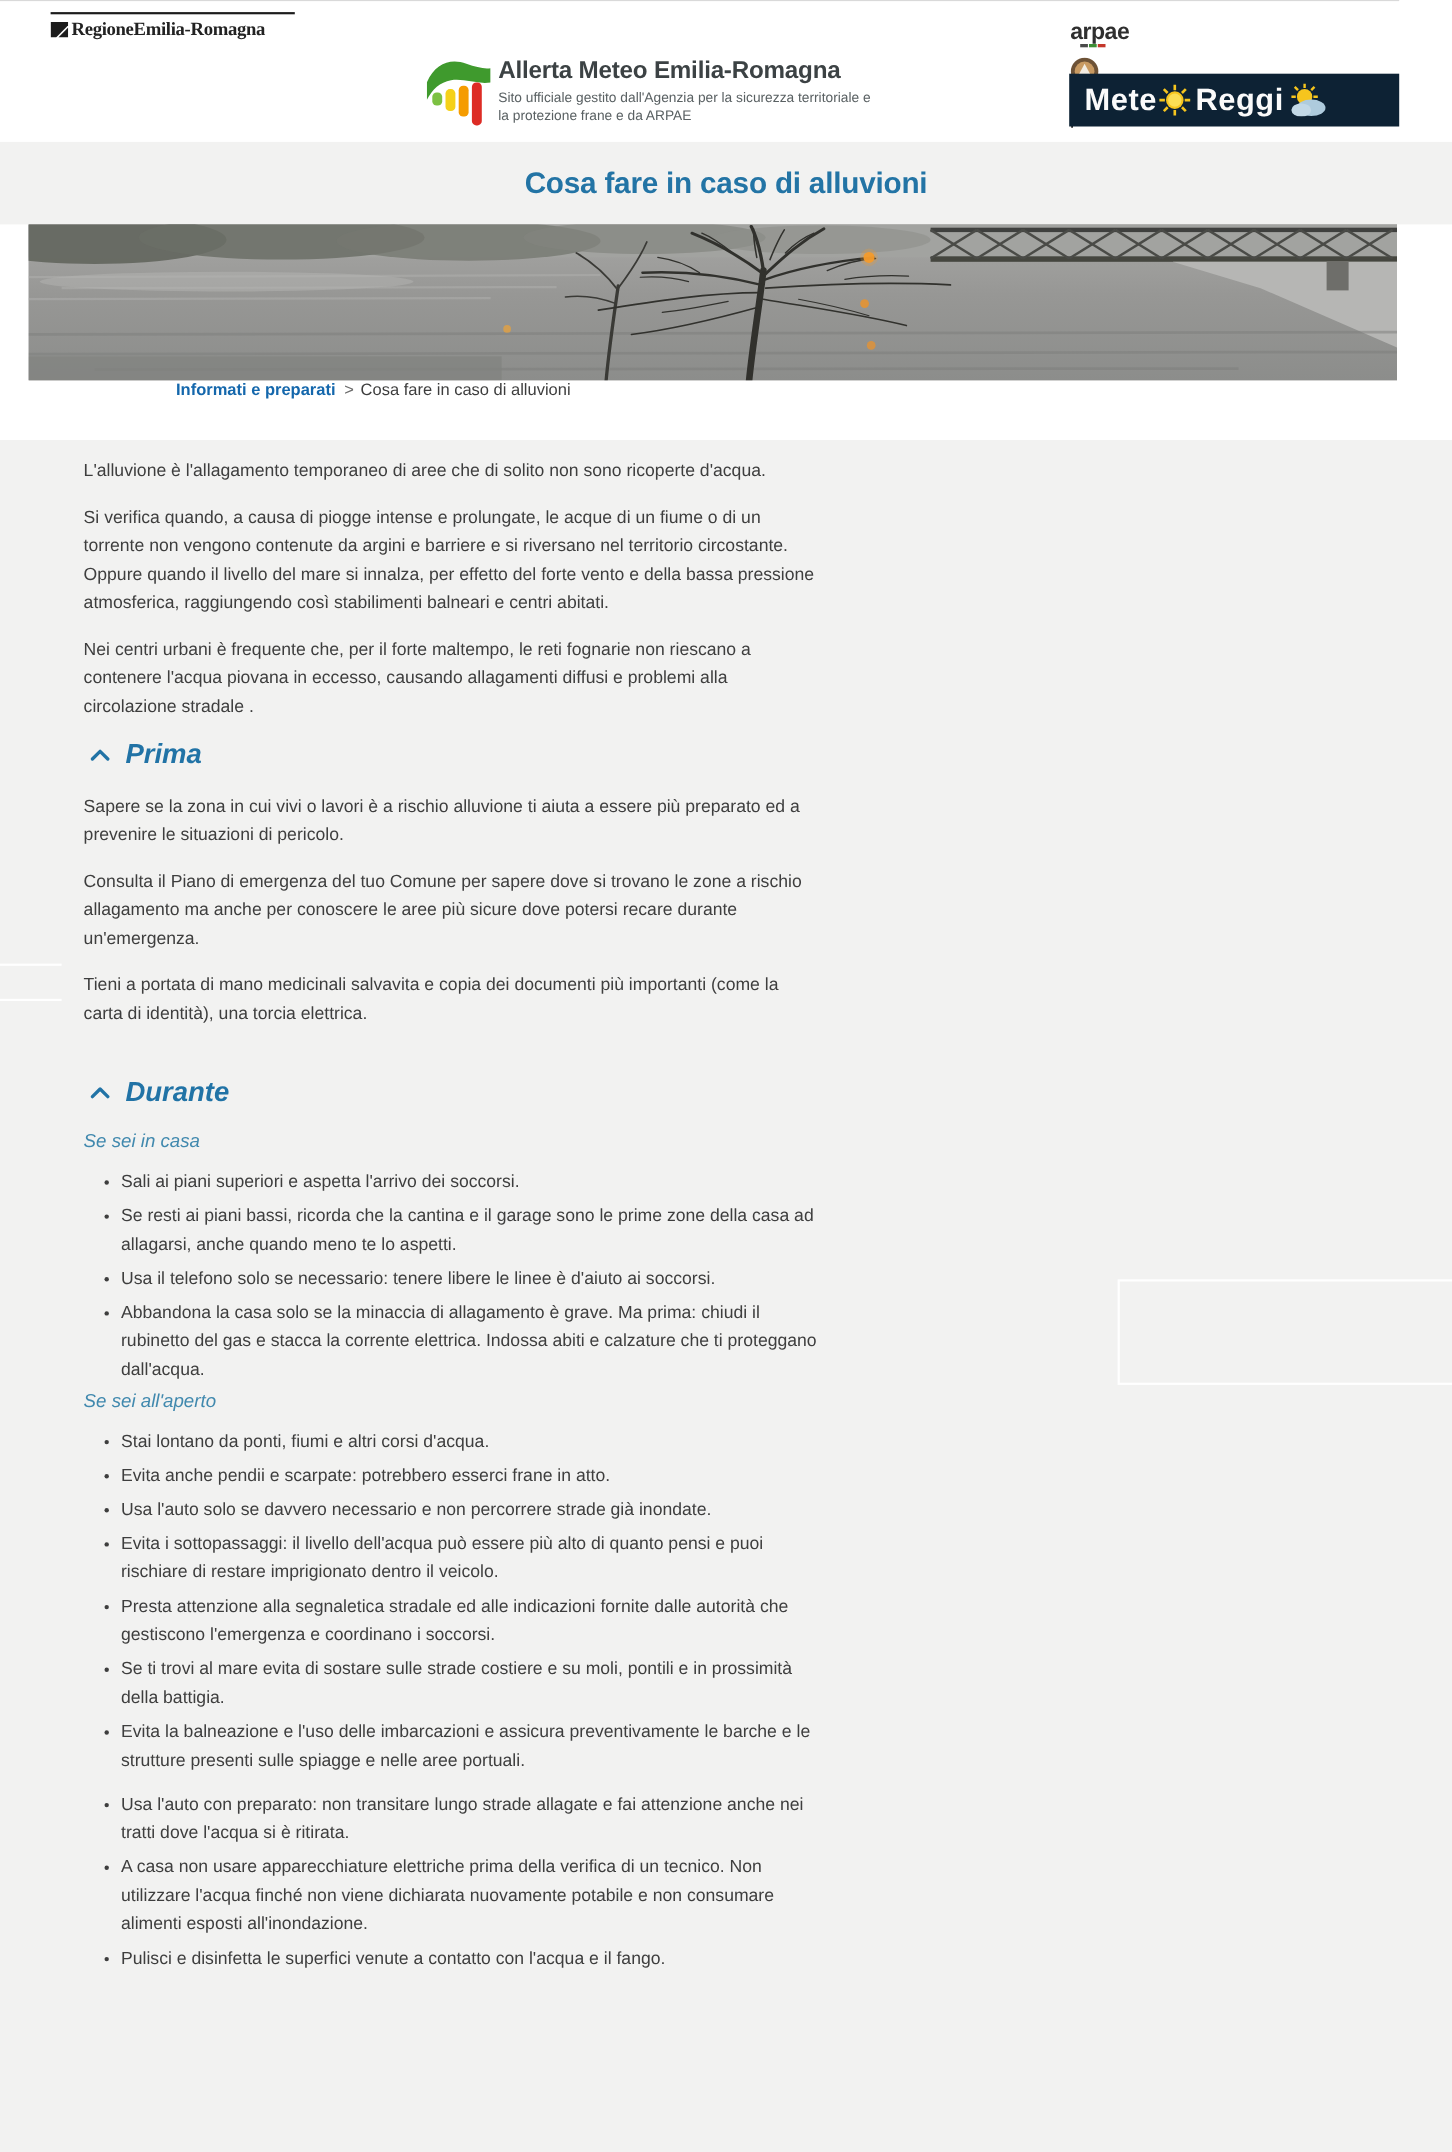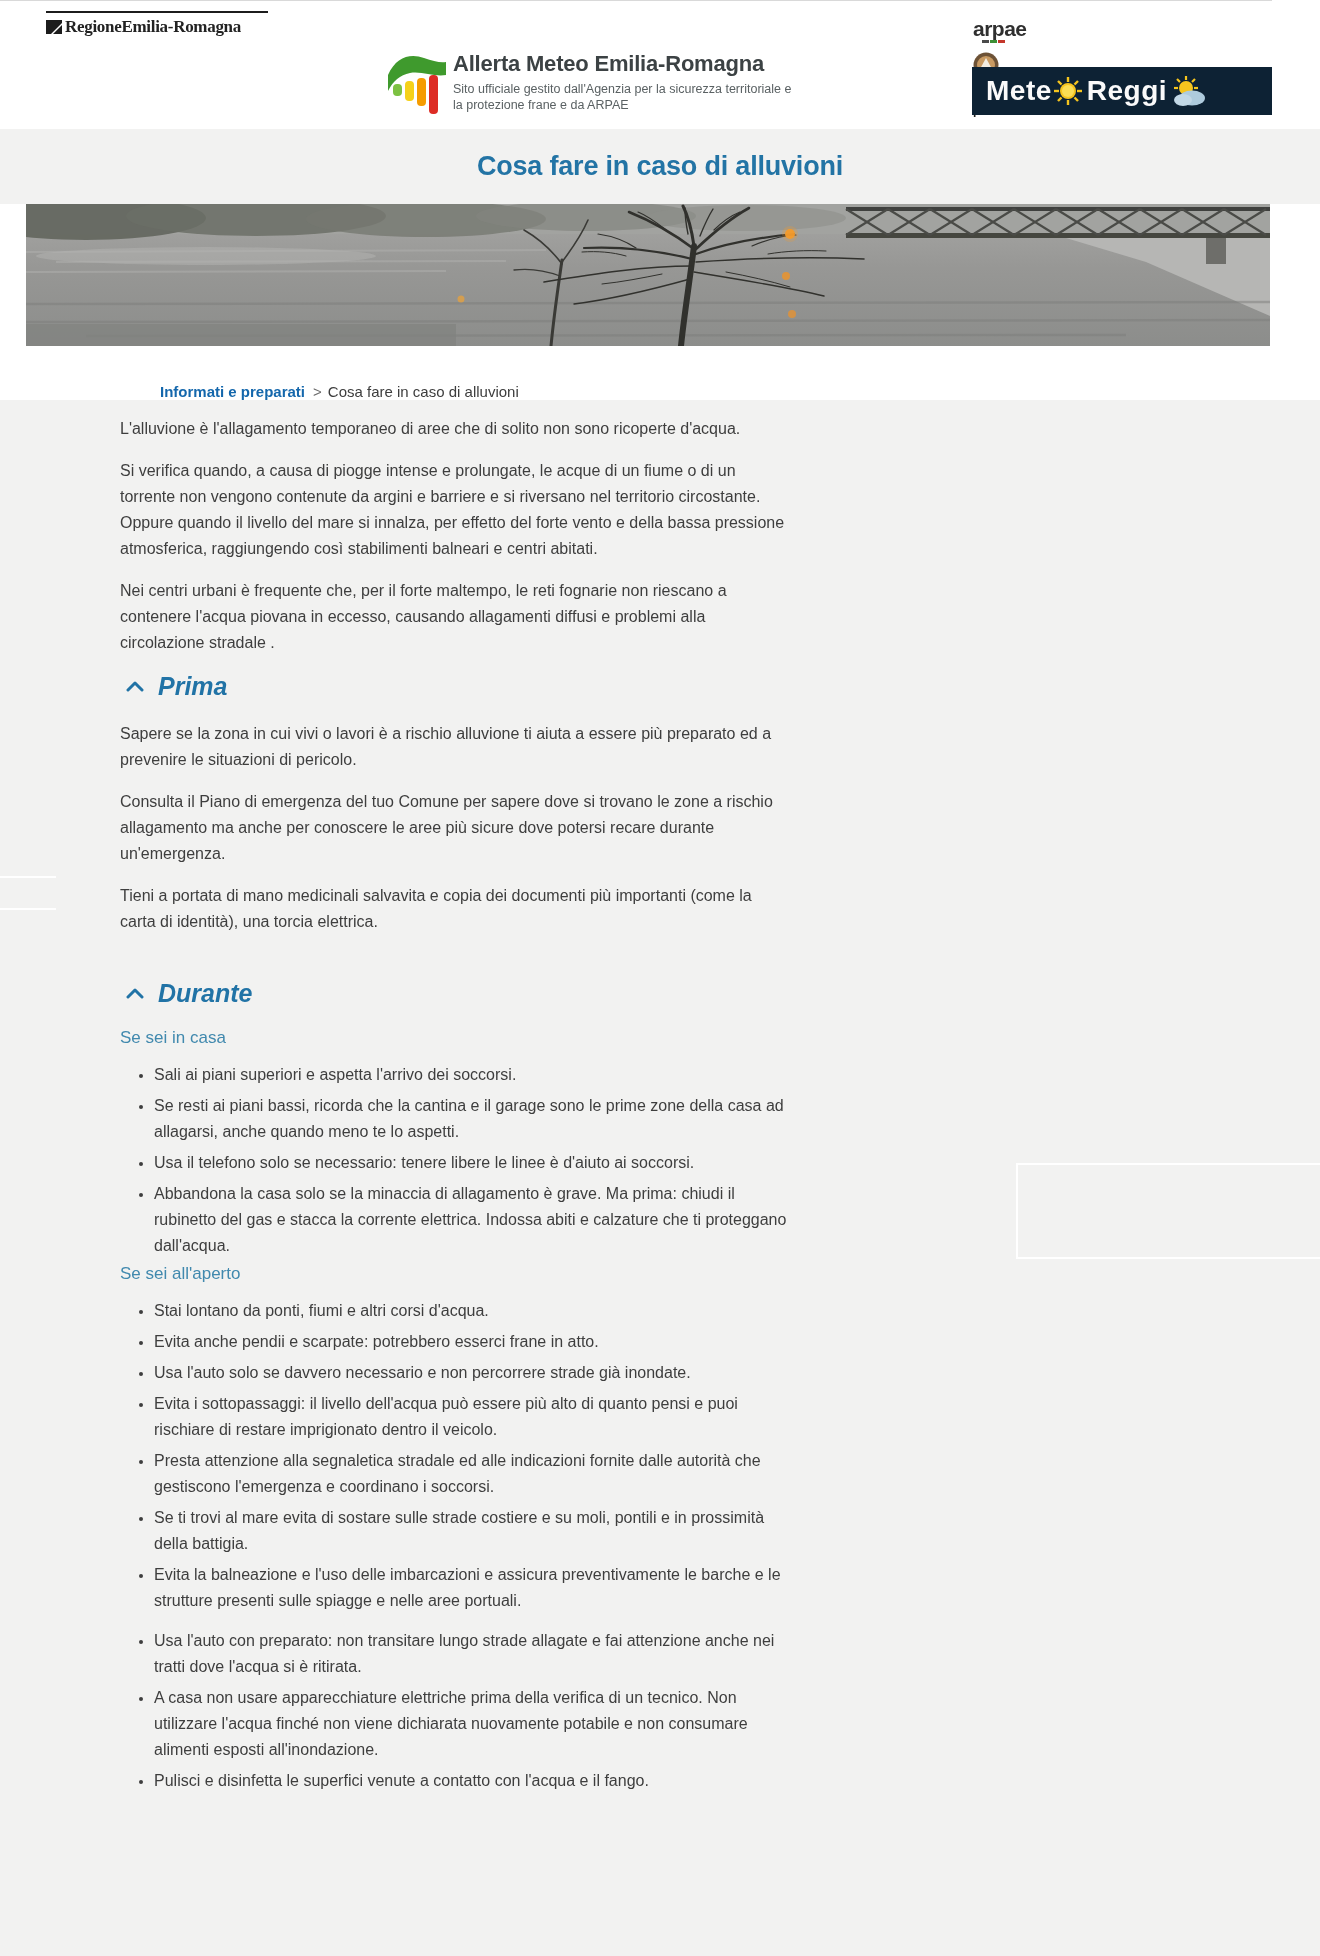--- a/index.html
+++ b/index.html
@@ -33,33 +33,33 @@
   .title-band{position:absolute;left:0;top:129px;width:1320px;height:75px;background:#f2f2f1;
               display:flex;align-items:center;justify-content:center;}
   .title-band h1{margin:0;font-size:27px;font-weight:600;color:#2374a5;letter-spacing:-0.2px;}
 
   
   .hero{position:absolute;left:26px;top:204px;width:1244px;height:142px;background:#9a9a98;}
   .hero svg{display:block;}
 
   
   .crumb{position:absolute;left:0;top:346px;width:1320px;height:54px;background:#ffffff;
-         display:flex;align-items:flex-end;padding-left:160px;box-sizing:border-box;font-size:15px;}
+         display:flex;align-items:flex-start;padding-left:160px;box-sizing:border-box;font-size:15px;}
   .crumb a{color:#1467ac;font-weight:700;text-decoration:none;cursor:pointer;}
   .crumb .sep{color:#6b6b6b;margin:0 6px 0 8px;}
   .crumb .cur{color:#3d3d3d;}
 
   
   .content{position:absolute;left:0;top:400px;width:1320px;min-height:1556px;background:#f2f2f1;
-           box-sizing:border-box;padding:16px 0 30px 120px;}
+           box-sizing:border-box;padding:16px 0 30px 76px;}
   .content p{width:665px;margin:0 0 16px 0;font-size:16px;line-height:26px;color:#3e3e3e;}
   .sec-head{display:flex;align-items:center;gap:14px;margin:14px 0 20px 6px;cursor:pointer;font-style:italic;}
   .sec-head.mt-lg{margin-top:44px;}
   .sec-head h2{margin:0;font-size:25px;font-weight:700;color:#2173a6;}
-  .subhead{font-size:17px;color:#4189ae;margin:16px 0 0 0;}
+  .subhead{font-size:17px;font-style:italic;color:#4189ae;margin:16px 0 0 0;}
   .content ul{margin:14px 0 4px 0;padding-left:34px;width:645px;}
   .content li{font-size:16px;line-height:26px;margin-bottom:5px;color:#3e3e3e;}
   .content li::marker{color:#3e3e3e;font-size:13px;}
 
   
   .artifact-line{position:absolute;left:0;width:56px;height:2px;background:#ffffff;}
   .artifact-box{position:absolute;left:1016px;top:1163px;width:330px;height:92px;border:2px solid #ffffff;}
 </style>
 </head>
 <body>

